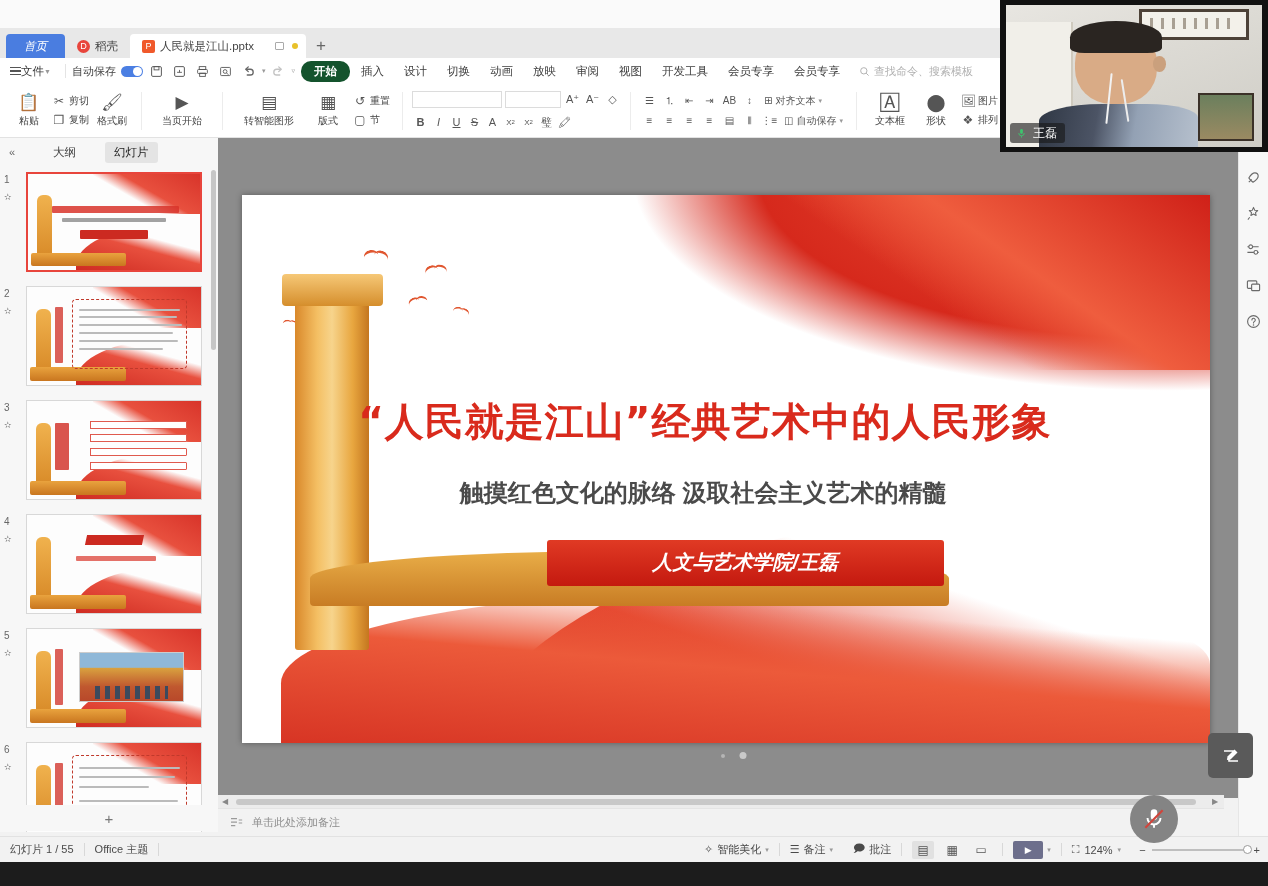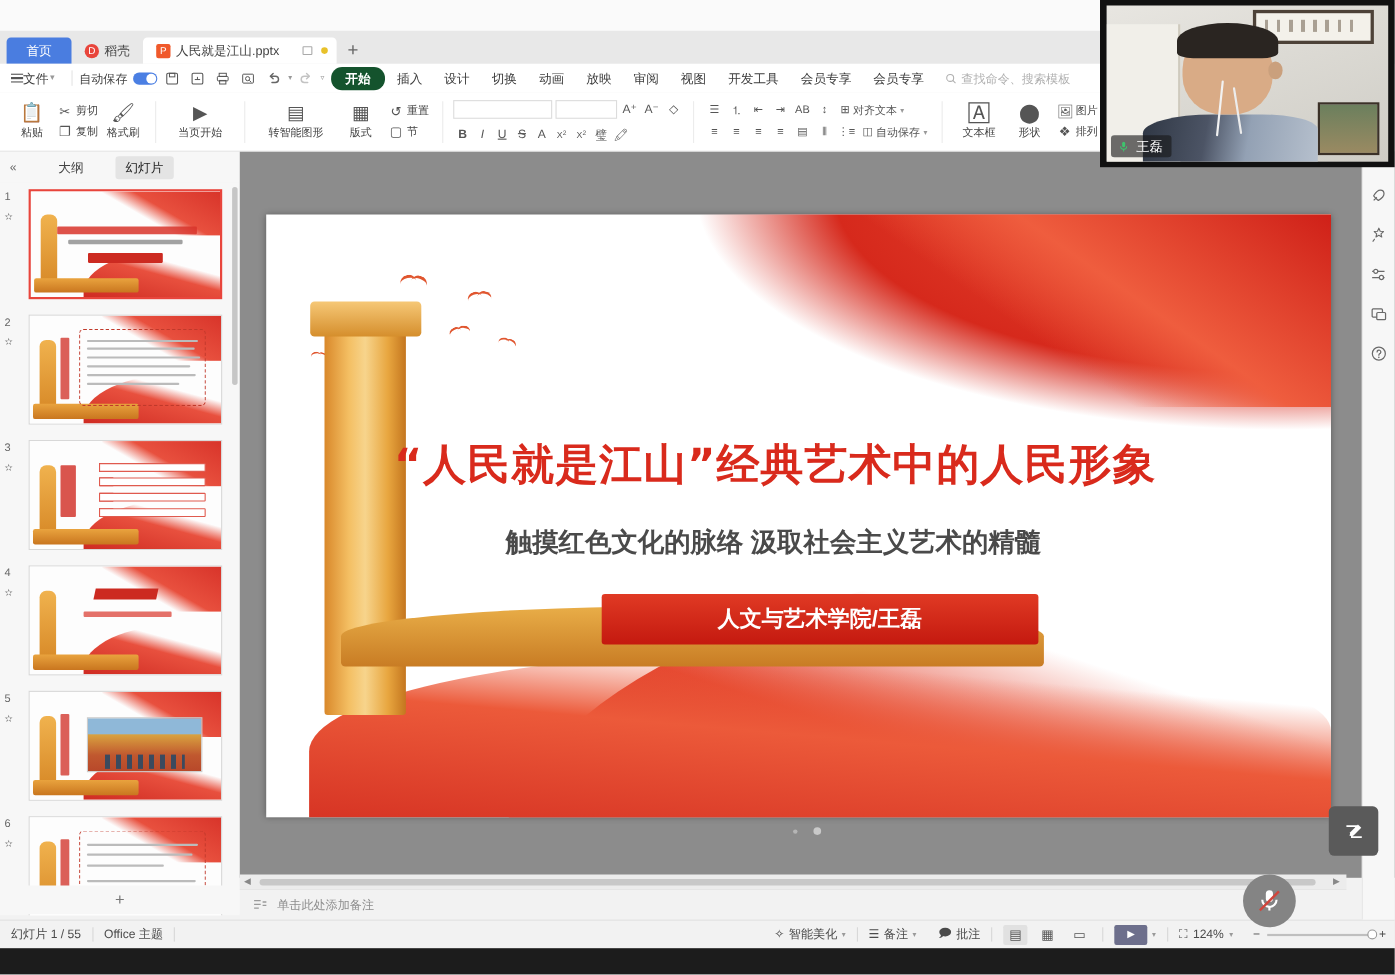--- a/index.html
+++ b/index.html
@@ -8,21 +8,21 @@
     font-family: "Liberation Sans", "DejaVu Sans", sans-serif;
     background: #dcdcdc;
   }
   #app { position: relative; width: 1268px; height: 886px; background: #f2f2f2; }
 
   
   .tabstrip { position:absolute; left:0; top:28px; width:1268px; height:30px;
               background:#e8e8e8; display:flex; align-items:flex-end; padding-left:6px; }
   .tab { height:24px; display:flex; align-items:center; gap:5px; padding:0 12px;
          font-size:11.5px; color:#444; border-radius:4px 4px 0 0; white-space:nowrap; }
-  .tab.home { background:#4a7de0; color:#fff; padding:0 18px; }
+  .tab.home { background:#4a7de0; color:#fff; padding:0 18px;font-style:italic; }
   .tab.docer { background:transparent; }
   .tab.file { background:#fff; width:176px; justify-content:flex-start; position:relative; }
   .tab-ico { width:13px; height:13px; border-radius:2px; display:inline-block;
              font-size:9px; line-height:13px; text-align:center; color:#fff; }
   .ico-docer { background:#e8453c; border-radius:50%; }
   .ico-ppt  { background:#f0592b; }
   .tab-right { position:absolute; right:8px; display:flex; gap:8px; align-items:center; }
   .mini-sq { width:9px; height:8px; border:1px solid #aaa; border-radius:1px; }
   .dot-y { width:6px; height:6px; border-radius:50%; background:#e8c12a; }
   .tab-plus { font-size:17px; color:#666; padding:0 10px; line-height:24px; cursor:pointer; }
@@ -167,21 +167,21 @@
   .bird::before { left:0; transform:rotate(-16deg); }
   .bird::after { right:0; transform:rotate(16deg); }
   .s-title { position:absolute; left:12%; top:36.5%; width:86%;
              font-size:39px; font-weight:bold; letter-spacing:1px; white-space:nowrap;
              color:#d92a1c; font-family:"DejaVu Sans","Liberation Sans",sans-serif; }
   .s-sub { position:absolute; left:22.5%; top:51.5%; width:76%;
            font-size:24px; font-weight:bold; color:#4a4a4a; white-space:nowrap; }
   .s-btn { position:absolute; left:31.5%; top:63%; width:41%; height:8.3%;
            background:linear-gradient(180deg,#e03a24,#c4190f); border-radius:3px;
            display:flex; align-items:center; justify-content:center;
-           color:#fff; font-size:20px; font-weight:bold; }
+           color:#fff; font-size:20px; font-weight:bold;font-style:italic; }
   .canvas-dot { position:absolute; left:50%; top:614px; transform:translateX(-50%);
                 width:7px; height:7px; border-radius:50%; background:#c9c9c9; }
   .canvas-dot2 { position:absolute; left:calc(50% - 22px); top:616px;
                  width:4px; height:4px; border-radius:50%; background:#b5b5b5; }
   .vscroll { position:absolute; right:2px; top:2px; width:7px; height:470px;
              background:#bdbdbd; border-radius:4px; }
   .hscrollbar { position:absolute; left:218px; top:795px; width:1006px; height:13px;
                 background:#ececec; display:flex; align-items:center; }
   .hs-thumb { position:absolute; left:18px; width:960px; height:6px;
               background:#c8c8c8; border-radius:3px; }

